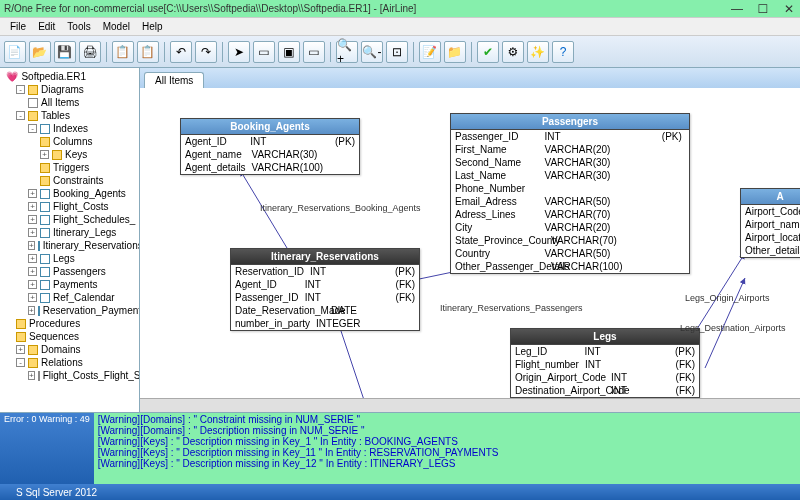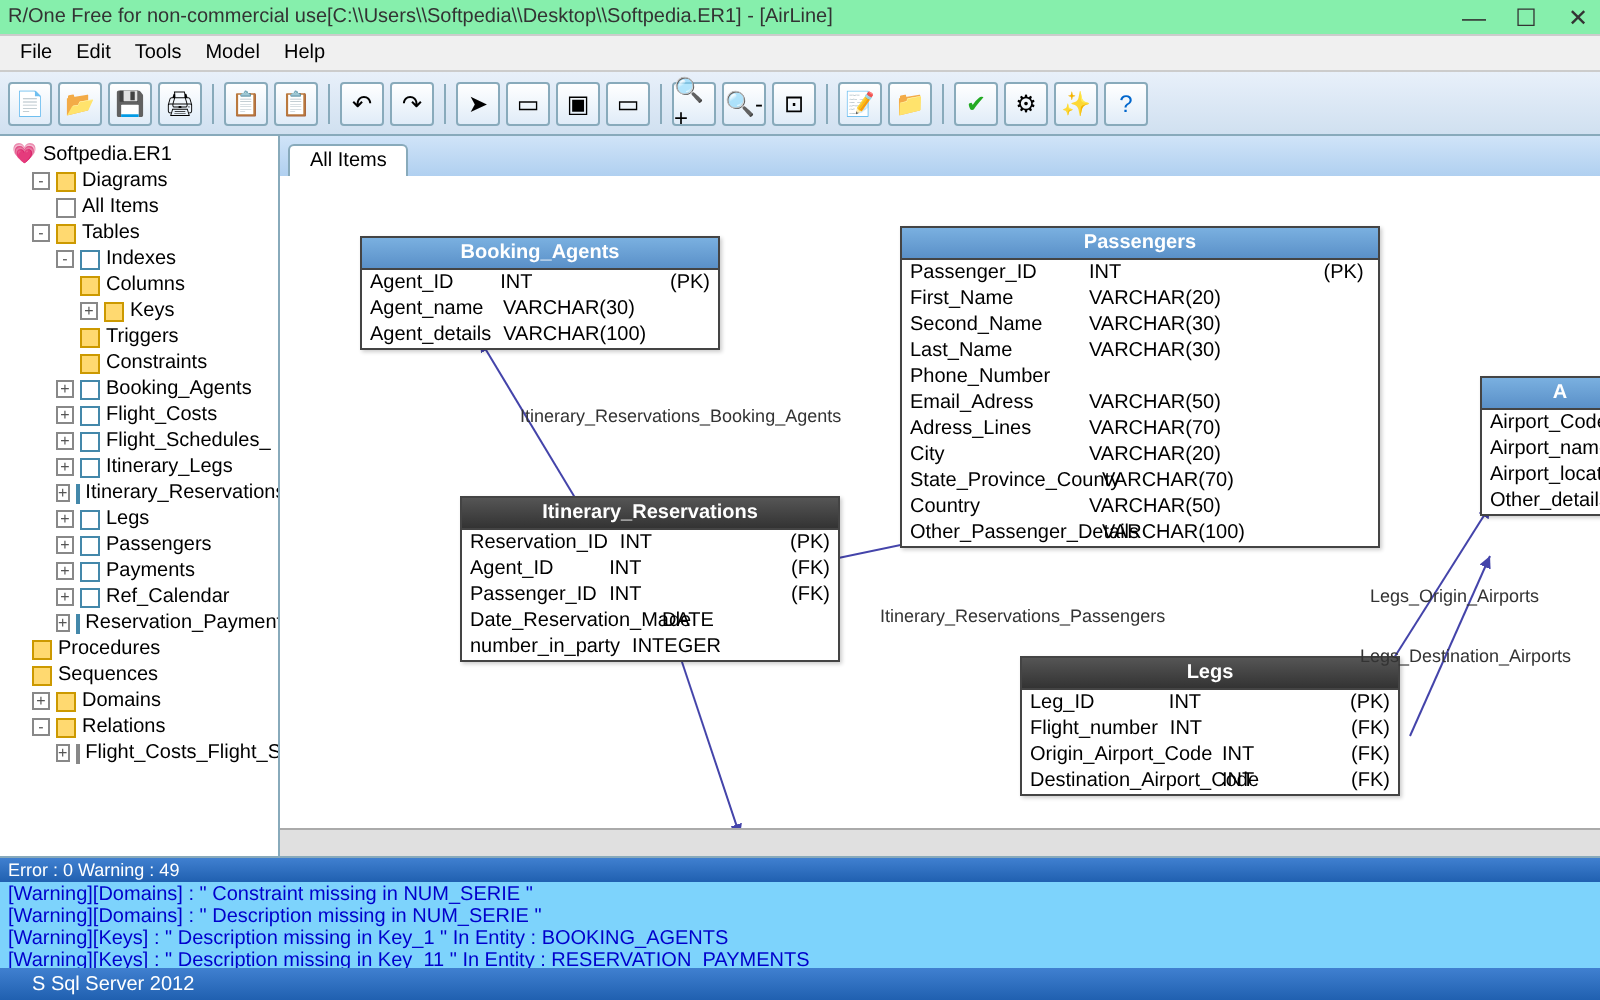--- a/index.html
+++ b/index.html
@@ -27,21 +27,21 @@
 .tab{background:#fff;border:1px solid #8ab;border-bottom:none;padding:2px 10px;cursor:pointer;border-radius:3px 3px 0 0}
 .canvas{flex:1;background:#fff;position:relative;overflow:hidden}
 .entity{position:absolute;border:1px solid #444;background:#fff;font-size:9px;box-shadow:1px 1px 2px rgba(0,0,0,.2)}
 .entity-hdr{background:linear-gradient(#7ab0e0,#5a90c8);color:#fff;font-weight:bold;text-align:center;padding:2px 4px;border-bottom:1px solid #444;font-size:10px}
 .entity-hdr.dark{background:linear-gradient(#555,#333)}
 .erow{display:flex;padding:1px 4px;gap:6px}
 .erow .cn{width:90px}.erow .ct{width:120px}.erow .ck{width:25px}
 svg.conn{position:absolute;top:0;left:0;width:100%;height:100%;pointer-events:none}
 .conn-lbl{position:absolute;font-size:9px;color:#333;white-space:nowrap}
 .scrollbar-h{height:14px;background:#e0e0e0;border-top:1px solid #aaa}
-.bottom-panel{height:56px;background:#7dd3fc;border-top:1px solid #8ab;display:flex;flex-direction:column;font-size:9px;overflow:hidden}
+.bottom-panel{height:72px;background:#86efac;border-top:1px solid #8ab;display:flex;font-size:9px;overflow:hidden}
 .bp-hdr{background:linear-gradient(#4080d0,#2060b0);color:#fff;padding:1px 4px;font-size:9px}
 .bp-body{flex:1;overflow:auto;padding:1px 2px}
 .bp-line{color:#00c;padding:0 2px;white-space:nowrap}
 .statusbar{height:16px;background:linear-gradient(#4080d0,#2060b0);color:#fff;display:flex;align-items:center;padding:0 16px;font-size:9px}
 </style>
 </head>
 <body>
 
 <div class="titlebar">
   <span class="titlebar-text">R/One Free for non-commercial use[C:\\Users\\Softpedia\\Desktop\\Softpedia.ER1] - [AirLine]</span>

